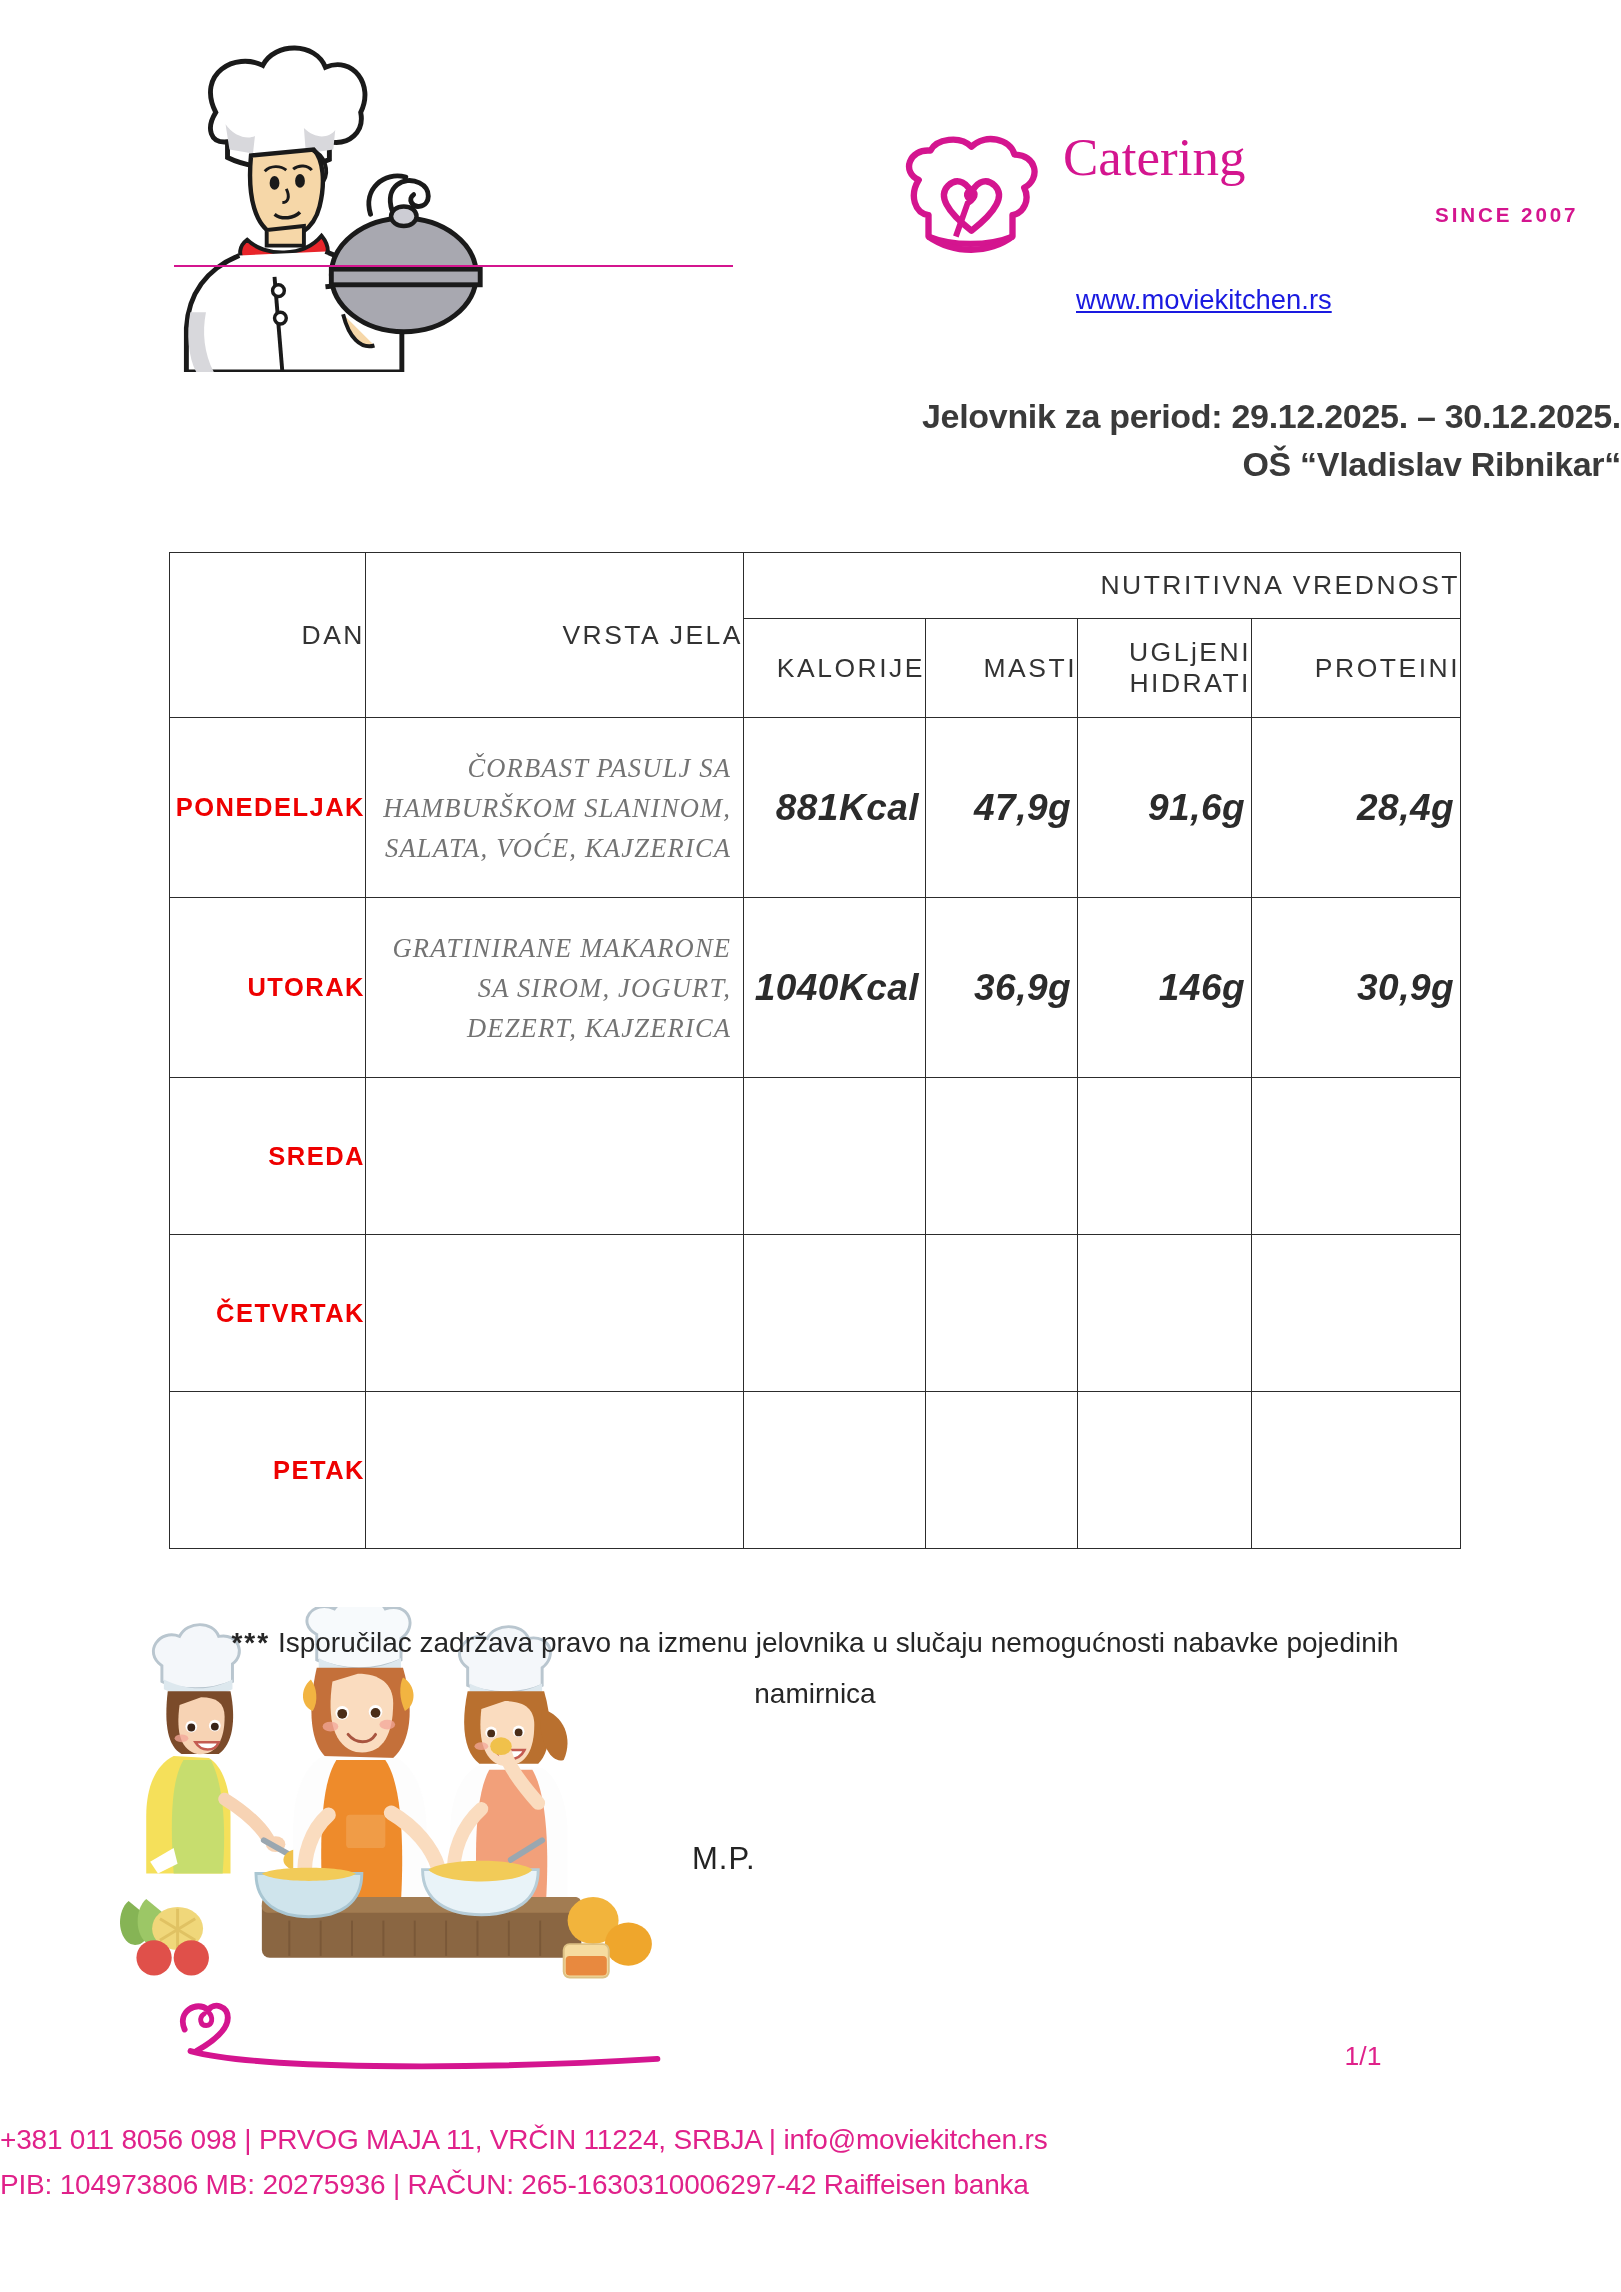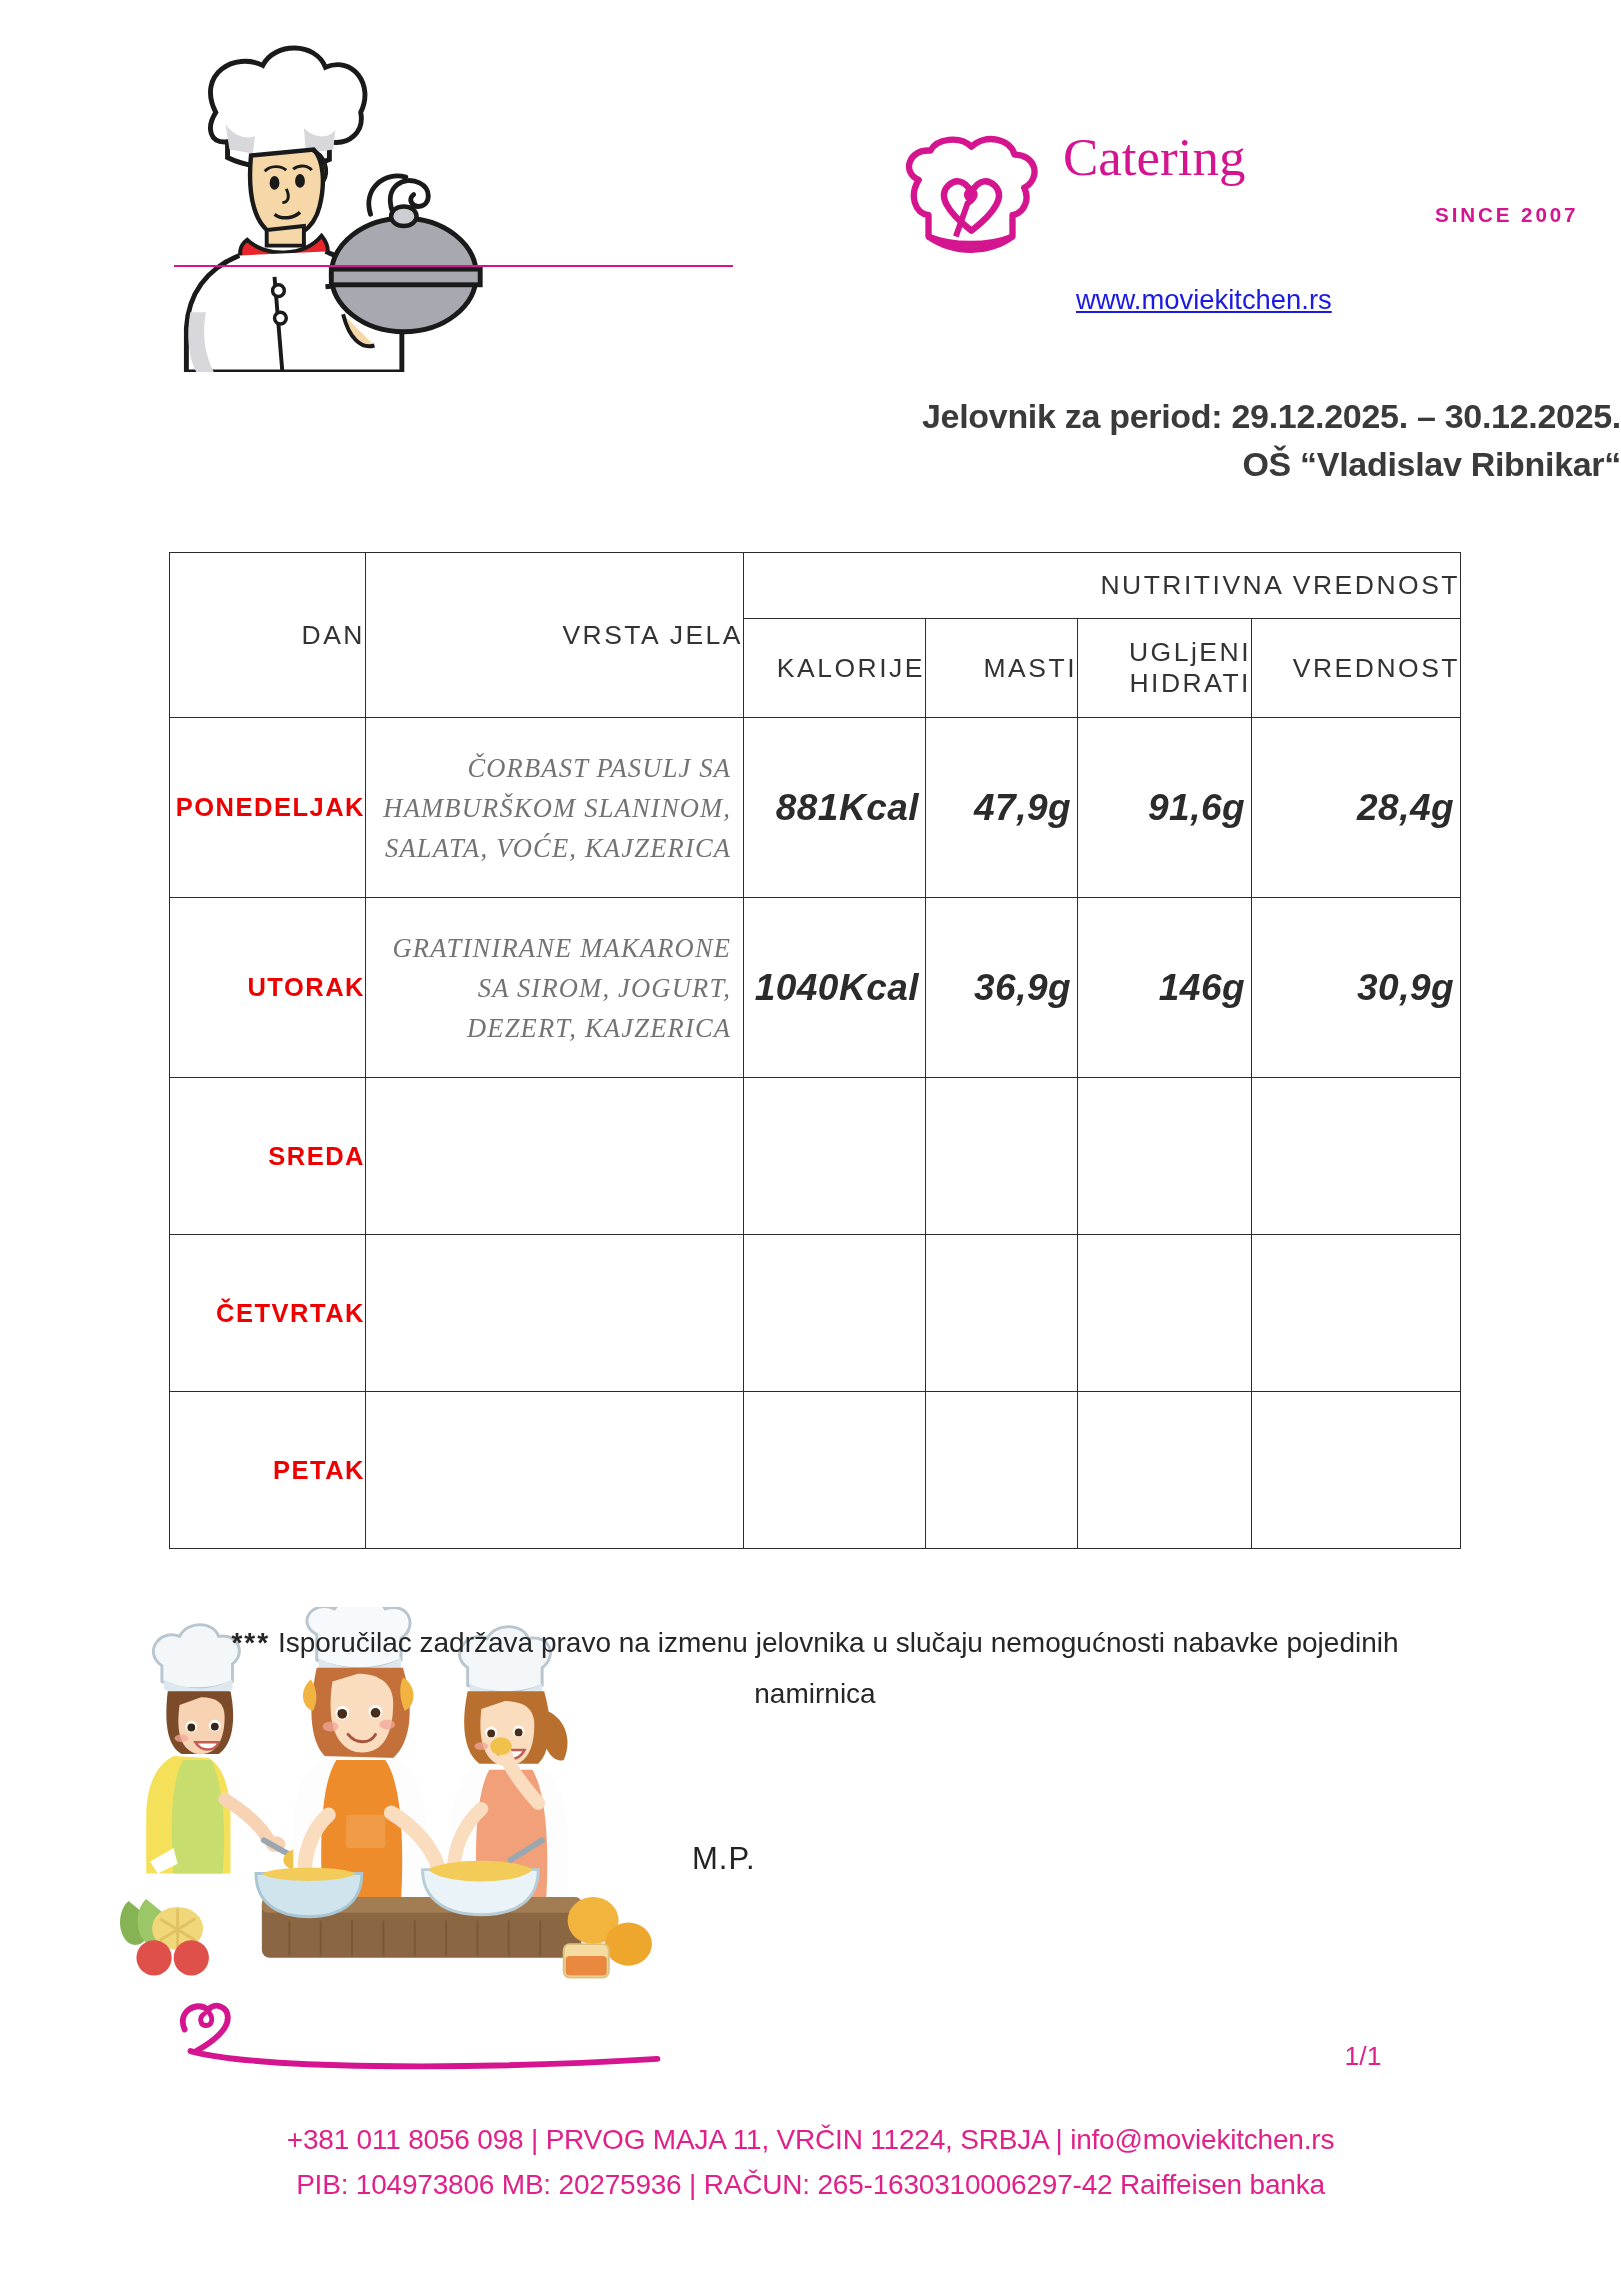--- a/index.html
+++ b/index.html
@@ -199,21 +199,20 @@
     width: 118px;
     text-align: center;
     font-family: "Liberation Sans", sans-serif;
     font-size: 26.5px;
     color: #e0218a;
   }
   #footer-contact {
     position: absolute;
     left: 0; top: 2117px;
     width: 1621px;
-    text-align: center;
   }
   .footer-line {
     font-family: "Liberation Sans", sans-serif;
     font-size: 28px;
     color: #e0218a;
     line-height: 45px;
     letter-spacing: -0.2px;
     white-space: nowrap;
   }
 </style>
@@ -298,21 +297,21 @@
   <thead>
     <tr>
       <th rowspan="2">DAN</th>
       <th rowspan="2">VRSTA JELA</th>
       <th id="th-nutritivna" colspan="4">NUTRITIVNA VREDNOST</th>
     </tr>
     <tr id="th-sub-row">
       <th>KALORIJE</th>
       <th>MASTI</th>
       <th>UGLjENI HIDRATI</th>
-      <th>VREDNOST</th>
+      <th>PROTEINI</th>
     </tr>
   </thead>
   <tbody>
     <tr class="row-filled">
       <td class="day-cell">PONEDELJAK</td>
       <td class="dish-cell">ČORBAST PASULJ SA HAMBURŠKOM SLANINOM, SALATA, VOĆE, KAJZERICA</td>
       <td class="nutri-cell">881Kcal</td>
       <td class="nutri-cell">47,9g</td>
       <td class="nutri-cell">91,6g</td>
       <td class="nutri-cell">28,4g</td>

